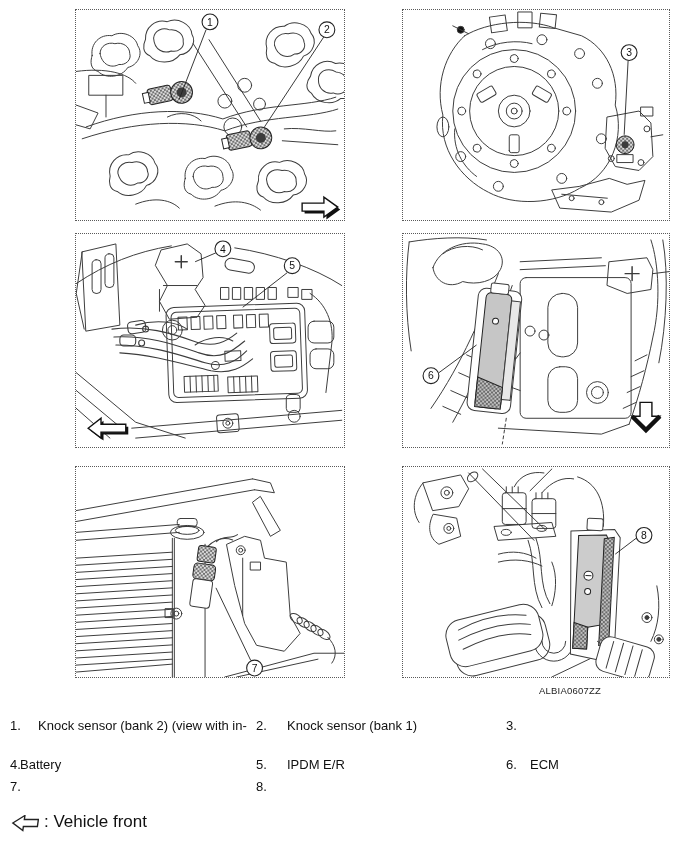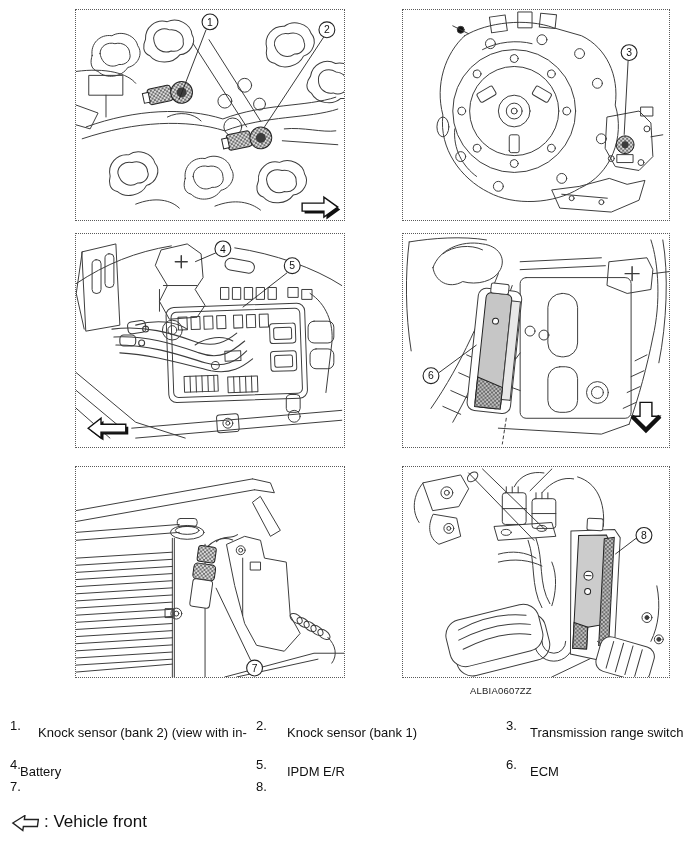--- a/index.html
+++ b/index.html
@@ -4,25 +4,25 @@
 <style>
   html,body{margin:0;padding:0;background:#fff;}
   #canvas{position:relative;width:700px;height:842px;background:#fff;overflow:hidden;
           font-family:"Liberation Sans",sans-serif;color:#111;}
   .panel{position:absolute;border:1px dotted #5a5a5a;background:#fff;box-sizing:border-box;}
   .panel svg{display:block;width:100%;height:100%;}
   .art{stroke:#3c3c3c;fill:none;stroke-width:1;stroke-linecap:round;stroke-linejoin:round;}
   .lead{stroke:#222;stroke-width:0.9;fill:none;}
   .co{fill:#fff;stroke:#222;stroke-width:1.1;}
   .cotext{font-family:"Liberation Sans",sans-serif;font-size:10.5px;fill:#111;text-anchor:middle;}
-  .figcode{position:absolute;left:470px;top:685px;width:200px;text-align:left;
+  .figcode{position:absolute;left:470px;top:685px;width:200px;text-align:center;
            font-size:9.5px;letter-spacing:0.2px;color:#222;}
   .lg-num{position:absolute;font-size:13px;line-height:16px;}
   .lg-text{position:absolute;font-size:13px;line-height:16px;}
-  .lg-text div{white-space:nowrap;margin-top:7px;}
+  .lg-text div{white-space:nowrap;}
   .vf-label{position:absolute;left:44px;top:814px;font-size:17px;line-height:16px;}
   .vf-icon{position:absolute;left:11px;top:815px;}
 </style>
 </head>
 <body>
 
 <div id="canvas">
 
   <div class="panel" style="left:75px;top:9px;width:270px;height:212px">
     <svg viewBox="0 0 270 212" xmlns="http://www.w3.org/2000/svg">
@@ -435,21 +435,20 @@
   <div class="lg-num" style="left:10px;top:718px">1.</div>
   <div class="lg-text" style="left:38px;top:718px">
     <div>Knock sensor (bank 2) (view with in-</div>
   </div>
   <div class="lg-num" style="left:256px;top:718px">2.</div>
   <div class="lg-text" style="left:287px;top:718px">
     <div>Knock sensor (bank 1)</div>
   </div>
   <div class="lg-num" style="left:506px;top:718px">3.</div>
   <div class="lg-text" style="left:530px;top:718px">
-    <div>Transmission range switch</div>
   </div>
 
   <div class="lg-num" style="left:10px;top:757px">4.</div>
   <div class="lg-text" style="left:20px;top:757px">
     <div>Battery</div>
   </div>
   <div class="lg-num" style="left:256px;top:757px">5.</div>
   <div class="lg-text" style="left:287px;top:757px">
     <div>IPDM E/R</div>
   </div>

